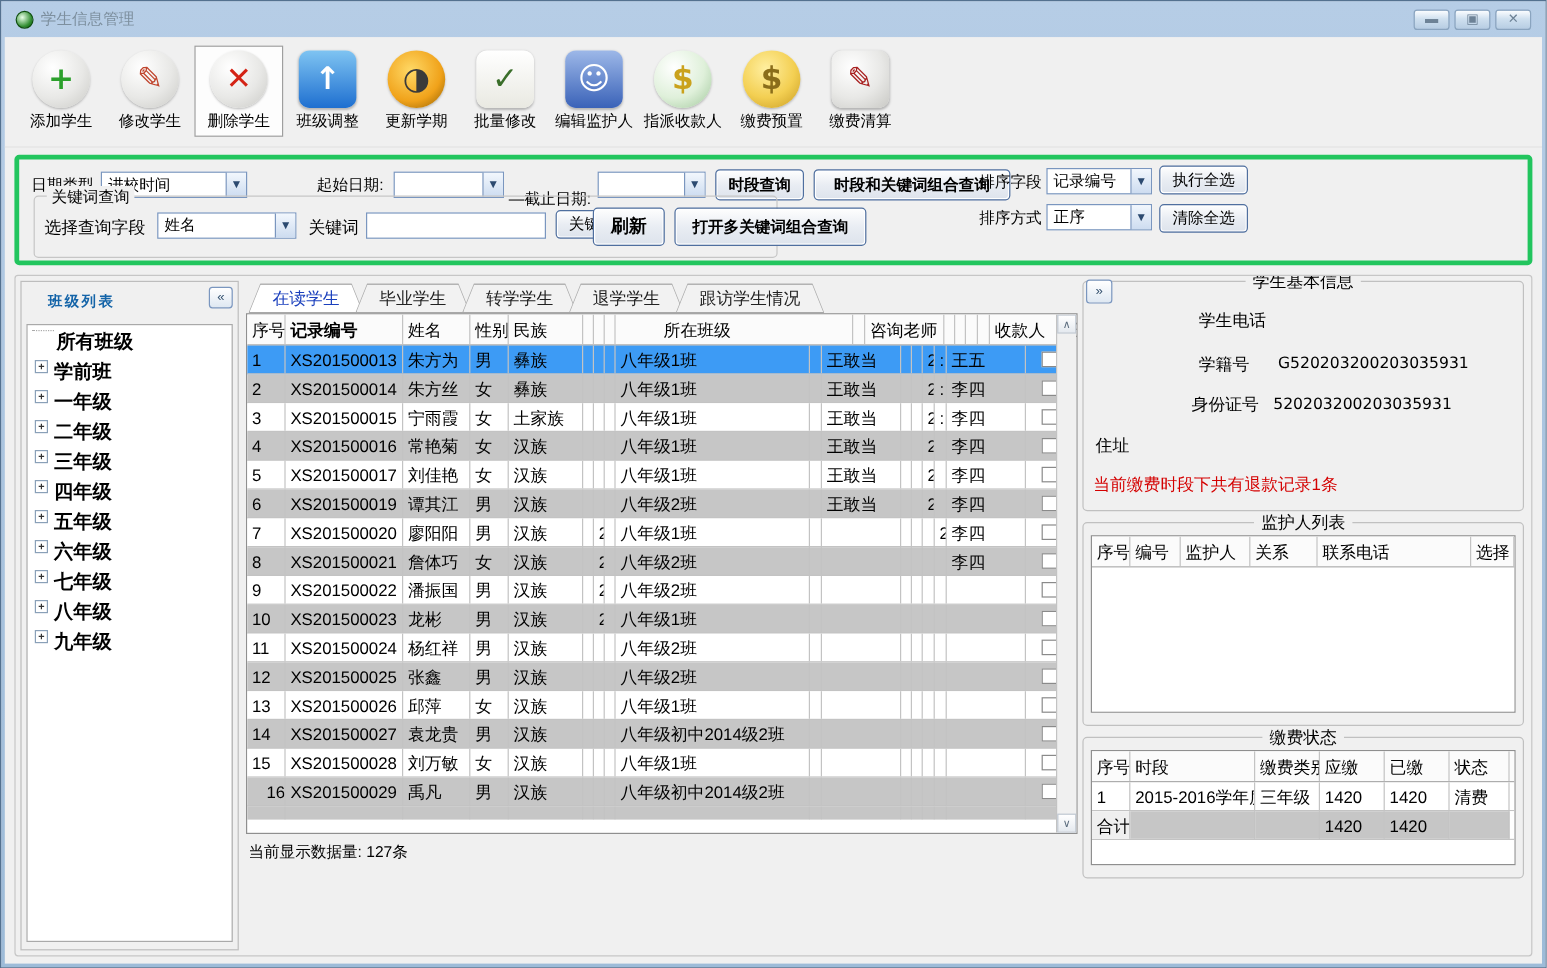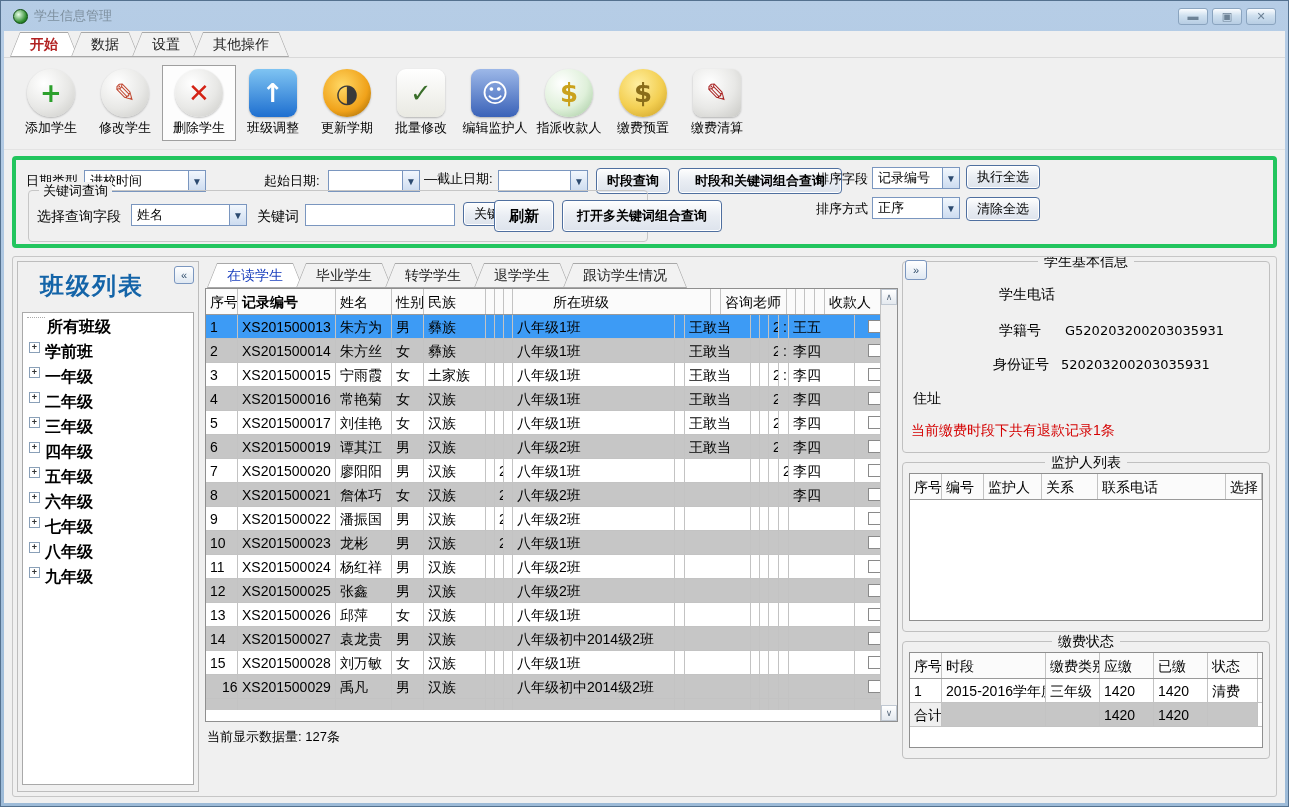--- a/index.html
+++ b/index.html
@@ -58,21 +58,21 @@
          background:linear-gradient(#fefefe,#e9edf3 50%, #dde3ec); box-shadow:inset 0 0 0 1px #fff; }
   .btn.bold { font-weight:bold; }
   .grpbox { position:absolute; border:1px solid #c6c6c6; border-radius:4px; }
   .grpbox > .legend { position:absolute; top:-9px; left:10px; background:#f0f0f0; padding:0 4px; font-size:13px; }
 
   
   .main { flex:1; margin:8px 8px 6px 8px; border:1px solid #c6c6c6; border-radius:3px; background:#f0f0f0; display:flex; overflow:hidden; }
 
   
   .sidebar { width:182px; margin:4px; border:1px solid #bdbdbd; background:#f0f0f0; position:relative; display:flex; flex-direction:column; }
-  .sidebar-title { color:#1464a8; font-weight:bold; font-size:24px; padding:8px 0 4px 22px; letter-spacing:2px; }
+  .sidebar-title { color:#1464a8; font-weight:bold; font-size:12px; padding:8px 0 4px 22px; letter-spacing:2px; }
   .collapse-btn { position:absolute; top:4px; right:4px; width:20px; height:18px; border:1px solid #7a96bf; border-radius:3px;
                   background:linear-gradient(#ffffff,#dfe8f2); font-size:11px; line-height:16px; text-align:center; color:#33506e; }
   .treebox { flex:1; margin:6px 4px 6px 4px; border:1px solid #a9a9a9; background:#fff; padding:4px 0 0 4px; overflow:hidden; }
   .tnode { display:flex; align-items:flex-start; height:25px; font-size:16px;font-weight:bold; }
   .tnode .exp { width:11px; height:11px; border:1px solid #8aa0b8; background:#fff; font-size:9px; line-height:9px;
                 text-align:center; color:#333; margin:0 5px 0 2px; }
   .tnode .noexp { width:18px; border-bottom:1px dotted #aaa; height:1px; margin-right:2px; margin-left:0; }
 
   
   .center { flex:1; margin:4px 2px; display:flex; flex-direction:column; min-width:0; }
@@ -120,46 +120,20 @@
     <div class="title-text">学生信息管理</div>
     <div class="win-btns">
       <div class="win-btn">▬</div>
       <div class="win-btn">▣</div>
       <div class="win-btn">✕</div>
     </div>
   </div>
 
   <div class="client">
 
-    <div class="tabstrip" id="ribbonTabs">
-        <div class="tab active">
-          <div class="bg">
-            <i></i>
-          </div>
-          <span>开始</span>
-        </div>
-        <div class="tab">
-          <div class="bg">
-            <i></i>
-          </div>
-          <span>数据</span>
-        </div>
-        <div class="tab">
-          <div class="bg">
-            <i></i>
-          </div>
-          <span>设置</span>
-        </div>
-        <div class="tab">
-          <div class="bg">
-            <i></i>
-          </div>
-          <span>其他操作</span>
-        </div>
-      </div>
 
     <div class="toolbar" id="toolbar">
         <div class="tool">
           <div class="ic" style="color: rgb(44, 160, 44);">+</div>
           <div class="lb">添加学生</div>
         </div>
         <div class="tool">
           <div class="ic" style="color: rgb(192, 69, 46);">✎</div>
           <div class="lb">修改学生</div>
         </div>
@@ -201,21 +175,21 @@
       <span class="abs lbl" style="left:10px;top:10px">日期类型</span>
       <span class="abs combo" style="left:68px;top:10px;width:122px">
         <span class="val">进校时间</span>
           <span class="arr">▼</span>
       </span>
       <span class="abs lbl" style="left:248px;top:10px">起始日期:</span>
       <span class="abs combo" style="left:312px;top:10px;width:92px">
         <span class="val"></span>
           <span class="arr">▼</span>
       </span>
-      <span class="abs lbl" style="left:408px;top:8px">—截止日期:</span>
+      <span class="abs lbl" style="left:408px;top:22px">—截止日期:</span>
       <span class="abs combo" style="left:482px;top:10px;width:90px">
         <span class="val"></span>
           <span class="arr">▼</span>
       </span>
       <span class="abs btn bold" style="left:580px;top:8px">时段查询</span>
       <span class="abs btn bold" style="left:662px;top:8px;padding:0 16px">时段和关键词组合查询</span>
 
       <div class="grpbox" style="left:12px;top:30px;width:620px;height:52px">
         <span class="legend">关键词查询</span>
         <span class="abs lbl" style="left:8px;top:14px;font-size:14px">选择查询字段</span>

